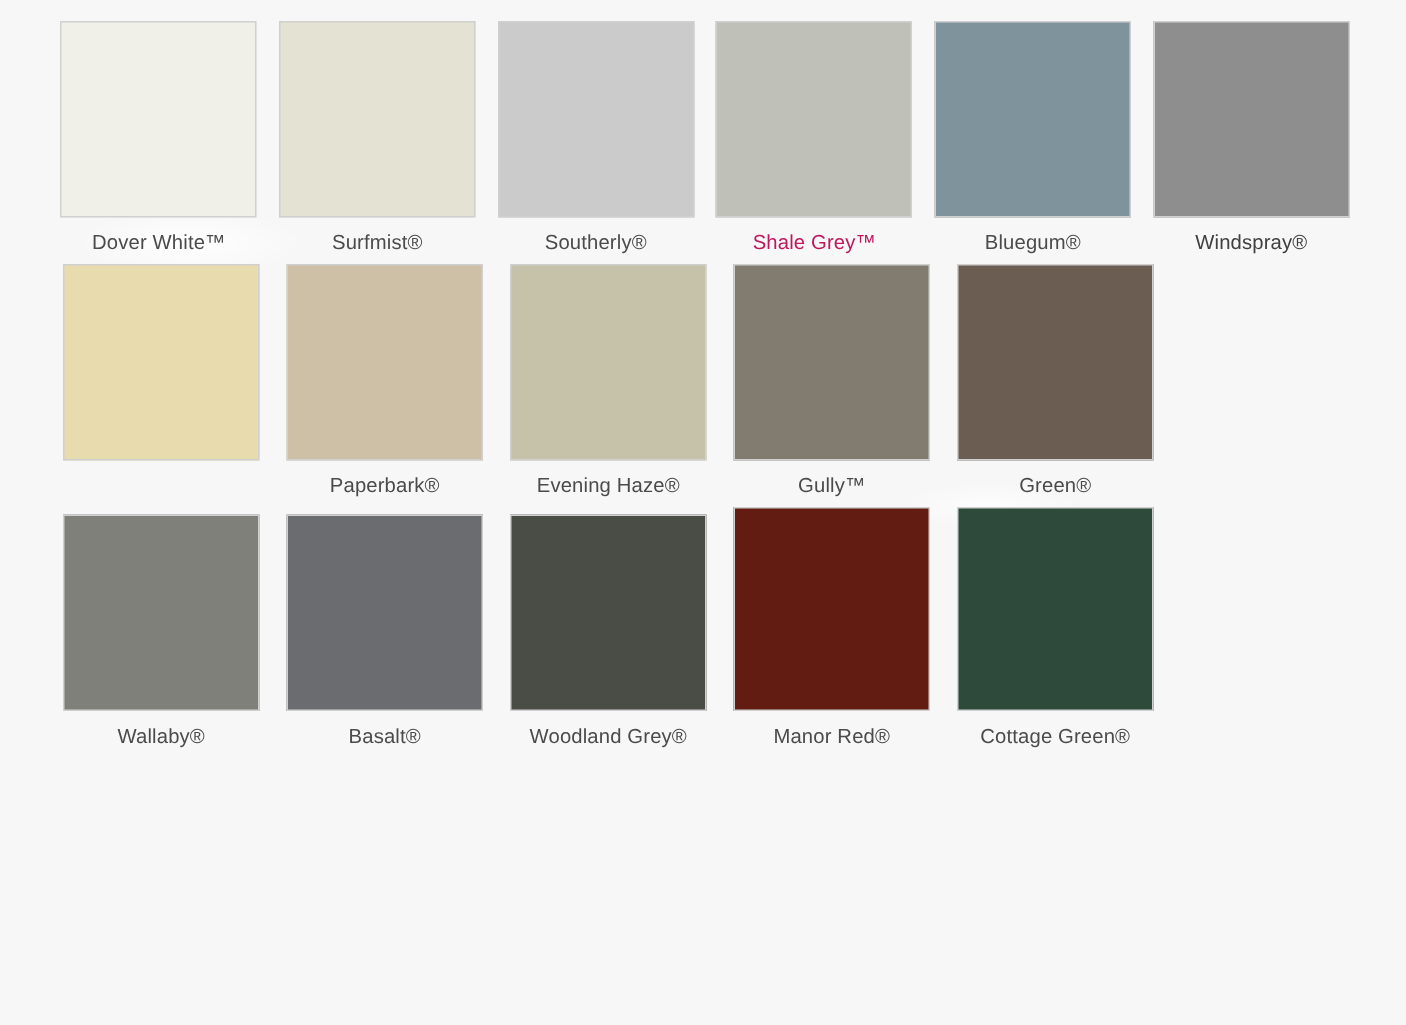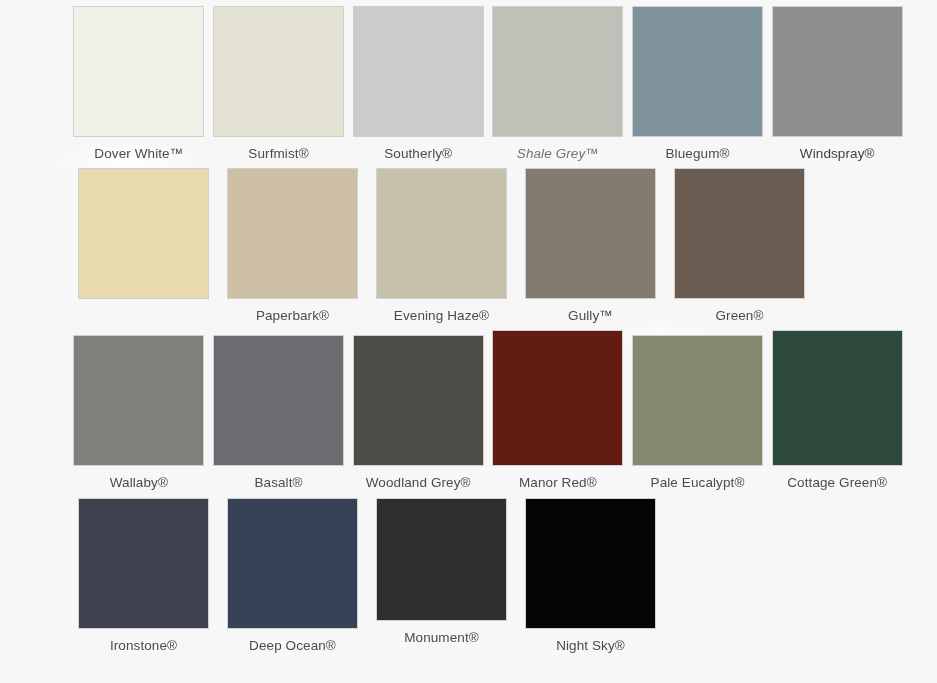--- a/index.html
+++ b/index.html
@@ -34,22 +34,21 @@
     width: 120px;
     height: 30px;
     background: radial-gradient(ellipse at center, rgba(255,255,255,0.75) 0%, rgba(255,255,255,0.0) 72%);
     pointer-events: none;
     z-index: 0;
   }
 
   .palette {
     position: relative;
     z-index: 1;
-    padding: 6px 30px 0 33px;
-    margin-left: 36px;
+    padding: 14px 30px 0 33px;
   }
 
   .swatch-row {
     display: flex;
     align-items: flex-start;
     margin-bottom: 6px;
   }
 
   .swatch-cell {
     width: 149px;
@@ -90,21 +89,21 @@
       <div class="swatch-cell">
         <div class="swatch-chip" style="background: rgb(227, 226, 211); height: 131px; margin-top: 0px; border-color: rgb(208, 208, 208);"></div>
         <div class="swatch-label" style="color: rgb(75, 75, 75);">Surfmist®</div>
       </div>
       <div class="swatch-cell">
         <div class="swatch-chip" style="background: rgb(203, 203, 203); height: 131px; margin-top: 0px; border-color: rgb(208, 208, 208);"></div>
         <div class="swatch-label" style="color: rgb(75, 75, 75);">Southerly®</div>
       </div>
       <div class="swatch-cell">
         <div class="swatch-chip" style="background: rgb(191, 192, 184); height: 131px; margin-top: 0px; border-color: rgb(208, 208, 208);"></div>
-        <div class="swatch-label" style="color: #737373; font-style: italic;">Shale Grey™</div>
+        <div class="swatch-label" style="color: #be185d;">Shale Grey™</div>
       </div>
       <div class="swatch-cell">
         <div class="swatch-chip" style="background: rgb(127, 147, 156); height: 131px; margin-top: 0px; border-color: rgb(208, 208, 208);"></div>
         <div class="swatch-label" style="color: rgb(75, 75, 75);">Bluegum®</div>
       </div>
       <div class="swatch-cell">
         <div class="swatch-chip" style="background: rgb(142, 142, 142); height: 131px; margin-top: 0px; border-color: rgb(208, 208, 208);"></div>
         <div class="swatch-label" style="color: #404040;">Windspray®</div>
       </div>
     </div>
@@ -140,39 +139,17 @@
       </div>
       <div class="swatch-cell">
         <div class="swatch-chip" style="background: rgb(74, 76, 70); height: 131px; margin-top: 5px; border-color: rgb(208, 208, 208);"></div>
         <div class="swatch-label" style="color: rgb(75, 75, 75);">Woodland Grey®</div>
       </div>
       <div class="swatch-cell">
         <div class="swatch-chip" style="background: rgb(99, 28, 17); height: 136px; margin-top: 0px; border-color: rgb(208, 208, 208);"></div>
         <div class="swatch-label" style="color: rgb(75, 75, 75);">Manor Red®</div>
       </div>
       <div class="swatch-cell">
-        <div class="swatch-chip" style="background: rgb(131, 138, 112); height: 131px; margin-top: 5px; border-color: rgb(208, 208, 208);"></div>
-        <div class="swatch-label" style="color: rgb(75, 75, 75);">Pale Eucalypt®</div>
-      </div>
-      <div class="swatch-cell">
         <div class="swatch-chip" style="background: rgb(45, 74, 58); height: 136px; margin-top: 0px; border-color: rgb(208, 208, 208);"></div>
         <div class="swatch-label" style="color: rgb(75, 75, 75);">Cottage Green®</div>
-      </div>
-    </div>
-    <div class="swatch-row">
-      <div class="swatch-cell">
-        <div class="swatch-chip" style="background: rgb(62, 66, 78); height: 131px; margin-top: 0px; border-color: rgb(208, 208, 208);"></div>
-        <div class="swatch-label" style="color: rgb(75, 75, 75);">Ironstone®</div>
-      </div>
-      <div class="swatch-cell">
-        <div class="swatch-chip" style="background: rgb(55, 66, 87); height: 131px; margin-top: 0px; border-color: rgb(208, 208, 208);"></div>
-        <div class="swatch-label" style="color: rgb(75, 75, 75);">Deep Ocean®</div>
-      </div>
-      <div class="swatch-cell">
-        <div class="swatch-chip" style="background: rgb(47, 47, 47); height: 123px; margin-top: 0px; border-color: rgb(208, 208, 208);"></div>
-        <div class="swatch-label" style="color: rgb(75, 75, 75);">Monument®</div>
-      </div>
-      <div class="swatch-cell">
-        <div class="swatch-chip" style="background: rgb(5, 5, 5); height: 131px; margin-top: 0px; border-color: rgb(208, 208, 208);"></div>
-        <div class="swatch-label" style="color: rgb(75, 75, 75);">Night Sky®</div>
       </div>
     </div>
   </div>
 
 </body></html>

